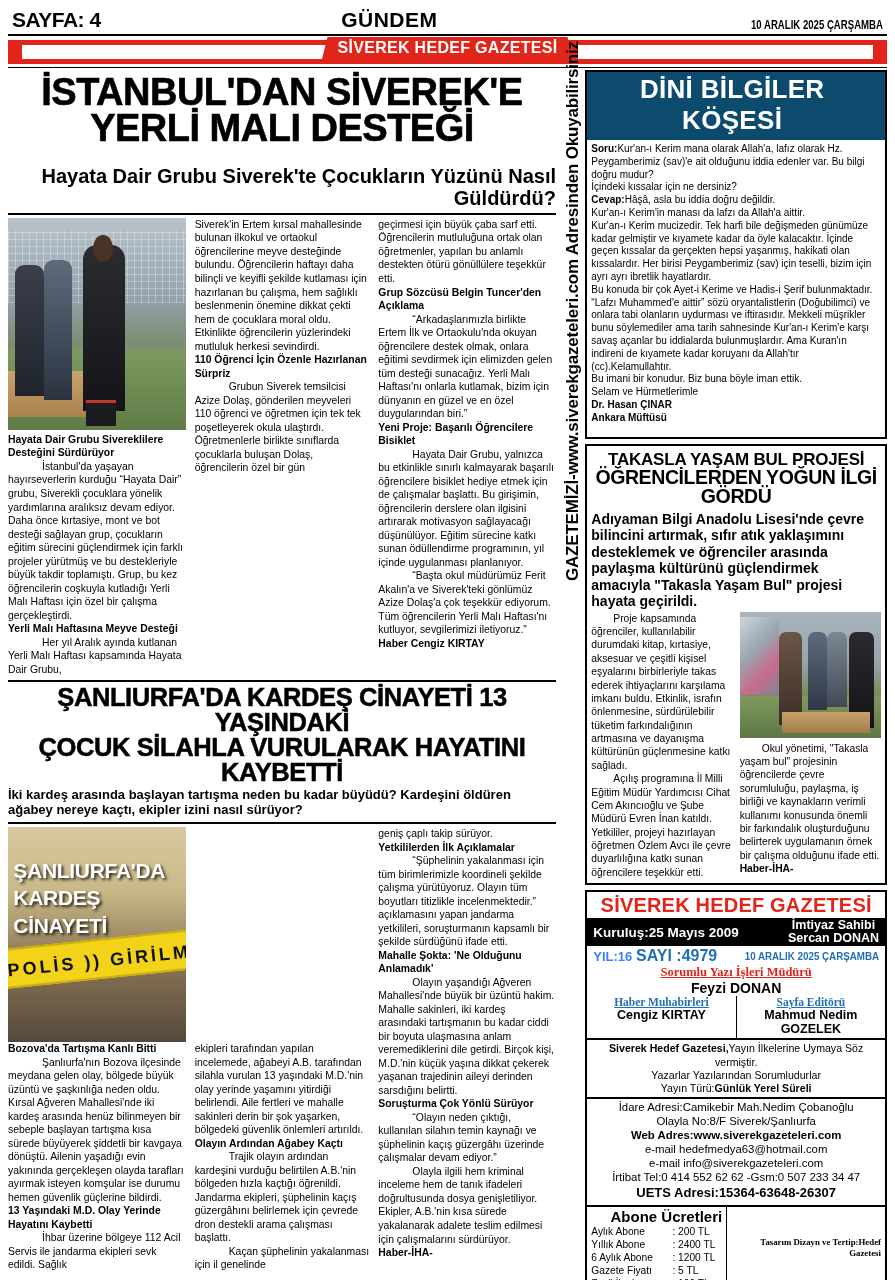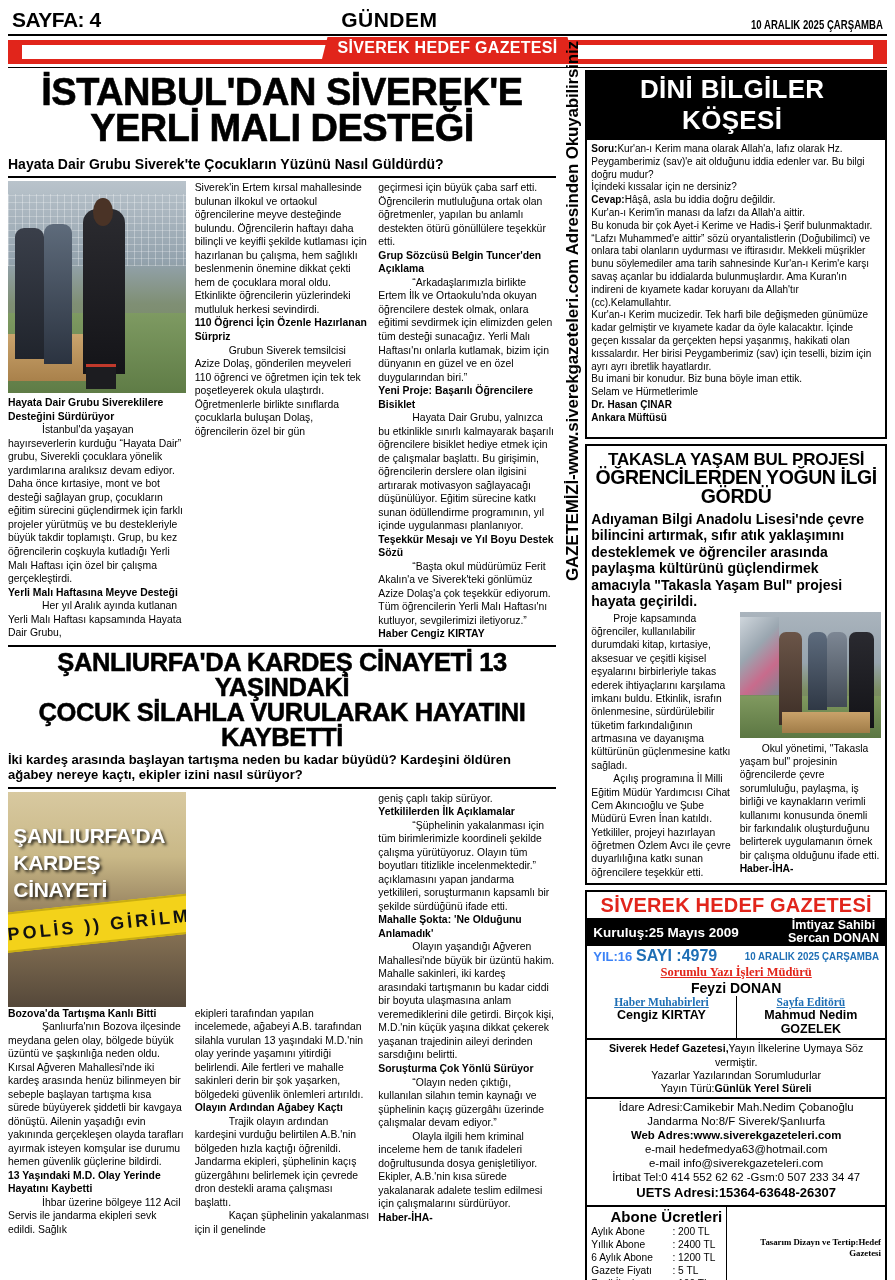--- a/index.html
+++ b/index.html
@@ -42,21 +42,21 @@
   }
 
   
   h1.big {
     text-align:center; font-weight:bold; line-height:0.96;
     font-size:38px; letter-spacing:-0.5px; padding-top:4px;
     font-family:"Liberation Sans", sans-serif;
     -webkit-text-stroke: 0.6px #000;
   }
   h1.big .l2 { display:block; }
-  .sub-deck { text-align:left; font-weight:bold; font-size:14px; margin-top:10px; line-height:1.1; }
+  .sub-deck { text-align:right; font-weight:bold; font-size:20px; margin-top:18px; line-height:1.1; }
   .rule-black { border-top:2px solid #000; margin:4px 0 3px 0; }
 
   
   .cols3 { display:flex; gap:9px; }
   .col { font-size:10.4px; line-height:1.30; text-align:left; }
   .col p { margin:0; }
   .col .indent { text-indent:34px; }
   .col .sh { font-weight:bold; }
   .photo {
     width:100%; height:212px; margin-bottom:3px; position:relative; overflow:hidden;
@@ -90,21 +90,21 @@
   .photo2 .tape {
     position:absolute; left:-6%; top:52%; width:115%; height:40px; background:#f3d21a;
     transform:rotate(-6deg); border-top:2px solid #c9ae12; border-bottom:2px solid #c9ae12;
     color:#111; font-weight:bold; font-size:18px; line-height:40px; letter-spacing:3px; padding-left:10px;
     overflow:hidden; white-space:nowrap; }
   .photo2 .capt { position:absolute; left:3%; top:14%; right:3%; color:#fff; font-weight:bold;
     font-size:21px; text-shadow:2px 2px 3px rgba(0,0,0,.8); letter-spacing:-0.3px; }
 
   
   .box-b { border:2px solid #000; }
-  .redbar { background:#000000; color:#fff; text-align:center; font-weight:bold;
+  .redbar { background:#0c4a6e; color:#fff; text-align:center; font-weight:bold;
             font-size:26px; padding:2px 8px 4px 0; letter-spacing:0.3px; }
   .dini-body { font-size:10px; line-height:1.28; padding:3px 4px 12px 4px; }
   .dini-body b { font-weight:bold; }
 
   .takas-h { text-align:center; font-weight:bold; line-height:1.0; padding:5px 2px 2px 2px; }
   .takas-h .t1 { font-size:17px; letter-spacing:-0.2px; display:block; }
   .takas-h .t2 { font-size:19.5px; letter-spacing:-0.4px; display:block; }
   .takas-lead { font-weight:bold; font-size:14px; line-height:1.18; padding:2px 4px 0 4px; }
   .takas-cols { display:flex; gap:7px; padding:2px 4px 4px 4px; font-size:10.3px; line-height:1.30; }
   .takas-cols .c { flex:1; }
@@ -206,21 +206,20 @@
             <p class="sh">110 Öğrenci İçin Özenle Hazırlanan Sürpriz</p>
             <p class="indent">Grubun Siverek temsilcisi Azize Dolaş, gönderilen meyveleri 110 öğrenci ve öğretmen için tek tek poşetleyerek okula ulaştırdı. Öğretmenlerle birlikte sınıflarda çocuklarla buluşan Dolaş, öğrencilerin özel bir gün</p>
           </div>
 
           <div class="col" style="width:178px">
             <p>geçirmesi için büyük çaba sarf etti. Öğrencilerin mutluluğuna ortak olan öğretmenler, yapılan bu anlamlı destekten ötürü gönüllülere teşekkür etti.</p>
             <p class="sh">Grup Sözcüsü Belgin Tuncer'den Açıklama</p>
             <p class="indent">“Arkadaşlarımızla birlikte Ertem İlk ve Ortaokulu'nda okuyan öğrencilere destek olmak, onlara eğitimi sevdirmek için elimizden gelen tüm desteği sunacağız. Yerli Malı Haftası'nı onlarla kutlamak, bizim için dünyanın en güzel ve en özel duygularından biri.”</p>
             <p class="sh">Yeni Proje: Başarılı Öğrencilere Bisiklet</p>
             <p class="indent">Hayata Dair Grubu, yalnızca bu etkinlikle sınırlı kalmayarak başarılı öğrencilere bisiklet hediye etmek için de çalışmalar başlattı. Bu girişimin, öğrencilerin derslere olan ilgisini artırarak motivasyon sağlayacağı düşünülüyor. Eğitim sürecine katkı sunan ödüllendirme programının, yıl içinde uygulanması planlanıyor.</p>
-            <p class="sh">Teşekkür Mesajı ve Yıl Boyu Destek Sözü</p>
             <p class="indent">“Başta okul müdürümüz Ferit Akalın'a ve Siverek'teki gönlümüz Azize Dolaş'a çok teşekkür ediyorum. Tüm öğrencilerin Yerli Malı Haftası'nı kutluyor, sevgilerimizi iletiyoruz.”</p>
             <p class="sh">Haber Cengiz KIRTAY</p>
           </div>
         </div>
       </div>
 
       <div class="rule-black"></div>
 
       <div>
         <h2 class="big2">
@@ -271,22 +270,22 @@
 
     <div class="right-zone">
 
       <div class="box-b">
         <div class="redbar">DİNİ BİLGİLER KÖŞESİ</div>
         <div class="dini-body">
           <p><b>Soru:</b><span>Kur'an-ı Kerim mana olarak Allah'a, lafız olarak Hz. Peygamberimiz (sav)'e ait olduğunu iddia edenler var. Bu bilgi doğru mudur?</span></p>
           <p>İçindeki kıssalar için ne dersiniz?</p>
           <p><b>Cevap:</b><span>Hâşâ, asla bu iddia doğru değildir.</span></p>
           <p>Kur'an-ı Kerim'in manası da lafzı da Allah'a aittir.</p>
+          <p>Kur'an-ı Kerim mucizedir. Tek harfi bile değişmeden günümüze kadar gelmiştir ve kıyamete kadar da öyle kalacaktır. İçinde geçen kıssalar da gerçekten hepsi yaşanmış, hakikati olan kıssalardır. Her birisi Peygamberimiz (sav) için teselli, bizim için ayrı ayrı ibretlik hayatlardır.</p>
           <p>Bu konuda bir çok Ayet-i Kerime ve Hadis-i Şerif bulunmaktadır. “Lafzı Muhammed'e aittir” sözü oryantalistlerin (Doğubilimci) ve onlara tabi olanların uydurması ve iftirasıdır. Mekkeli müşrikler bunu söylemediler ama tarih sahnesinde Kur'an-ı Kerim'e karşı savaş açanlar bu iddialarda bulunmuşlardır. Ama Kuran'ın indireni de kıyamete kadar koruyanı da Allah'tır (cc).Kelamullahtır.</p>
-          <p>Kur'an-ı Kerim mucizedir. Tek harfi bile değişmeden günümüze kadar gelmiştir ve kıyamete kadar da öyle kalacaktır. İçinde geçen kıssalar da gerçekten hepsi yaşanmış, hakikati olan kıssalardır. Her birisi Peygamberimiz (sav) için teselli, bizim için ayrı ayrı ibretlik hayatlardır.</p>
           <p>Bu imani bir konudur. Biz buna böyle iman ettik.</p>
           <p>Selam ve Hürmetlerimle</p>
           <p style="font-weight:bold">Dr. Hasan ÇINAR</p>
           <p style="font-weight:bold">Ankara Müftüsü</p>
         </div>
       </div>
 
       <div style="height:5px"></div>
 
       <div class="box-b">
@@ -346,21 +345,21 @@
             <div class="mh-nm">Mahmud Nedim GOZELEK</div>
           </div>
         </div>
         <div class="mh-pledge">
           <span style="font-weight:bold">Siverek Hedef Gazetesi,</span><span>Yayın İlkelerine Uymaya Söz vermiştir.</span><br>
           <span>Yazarlar Yazılarından Sorumludurlar</span><br>
           <span>Yayın Türü:</span><span style="font-weight:bold">Günlük Yerel Süreli</span>
         </div>
         <div class="mh-addr">
           <span>İdare Adresi:Camikebir Mah.Nedim Çobanoğlu</span><br>
-          <span>Jandarma No:8/F Siverek/Şanlıurfa</span><br>
+          <span>Olayla No:8/F Siverek/Şanlıurfa</span><br>
           <span style="font-weight:bold">Web Adres:www.siverekgazeteleri.com</span><br>
           <span>e-mail hedefmedya63@hotmail.com</span><br>
           <span>e-mail info@siverekgazeteleri.com</span><br>
           <span>İrtibat Tel:0 414 552 62 62 -Gsm:0 507 233 34 47</span>
           <div class="mh-uets">UETS Adresi:15364-63648-26307</div>
         </div>
         <div class="mh-bottom">
           <div class="mh-bl">
             <div class="abn-t">Abone Ücretleri</div>
             <div class="abn-row">

